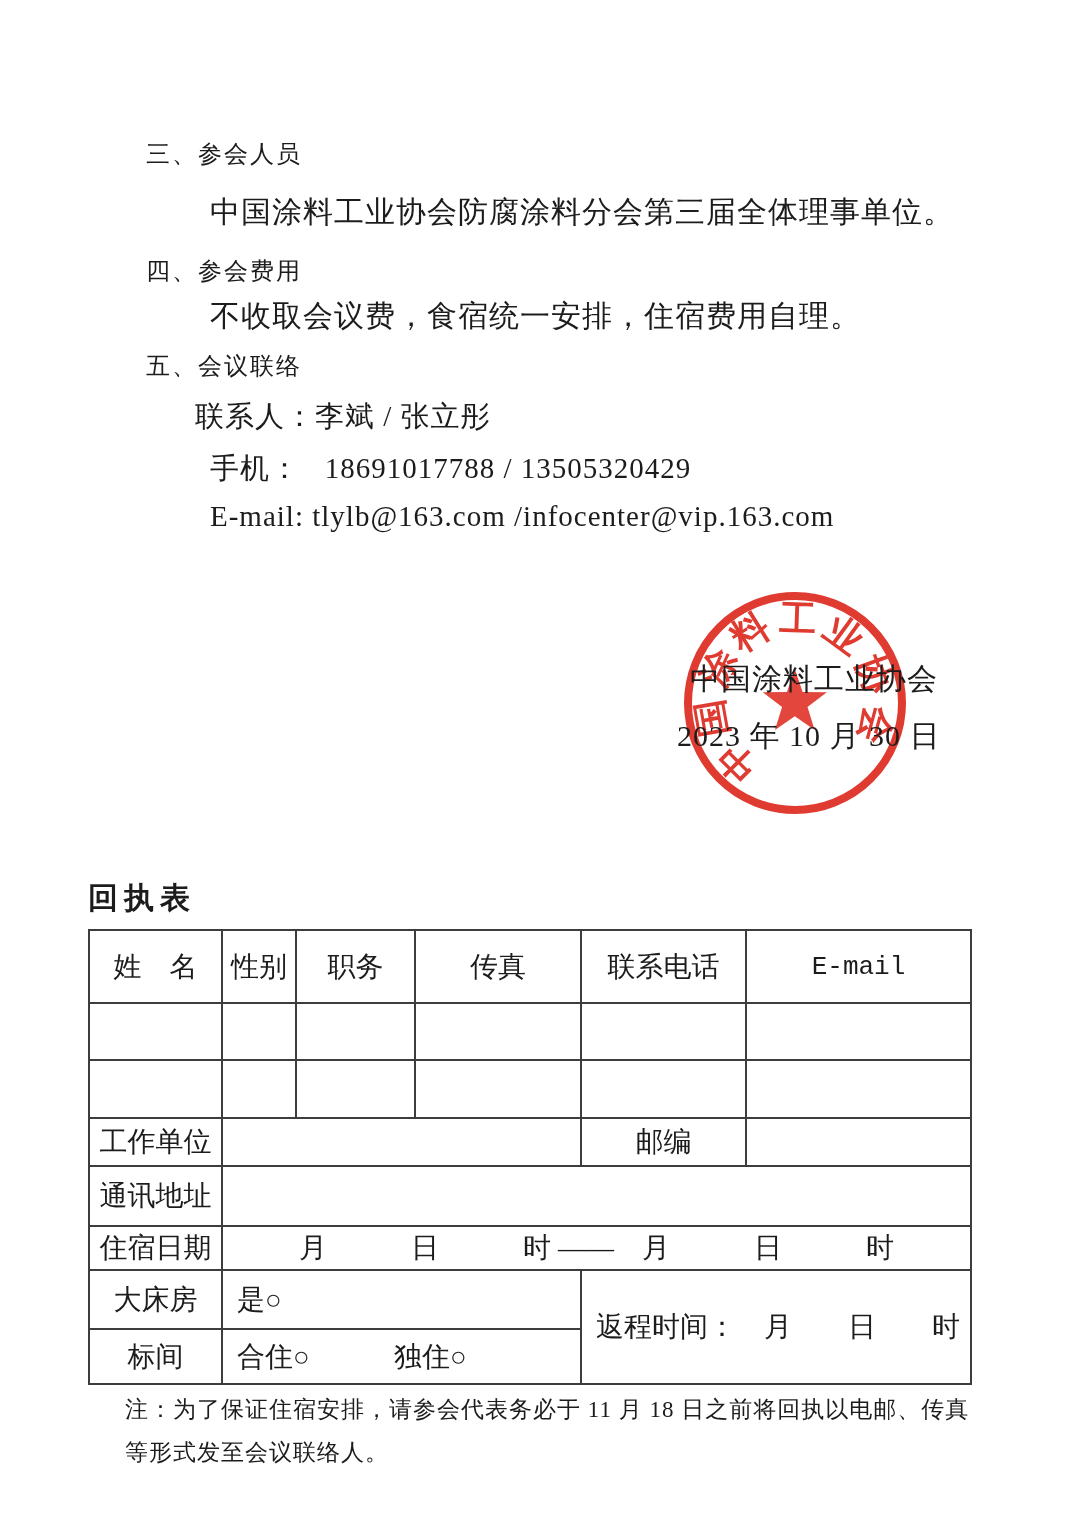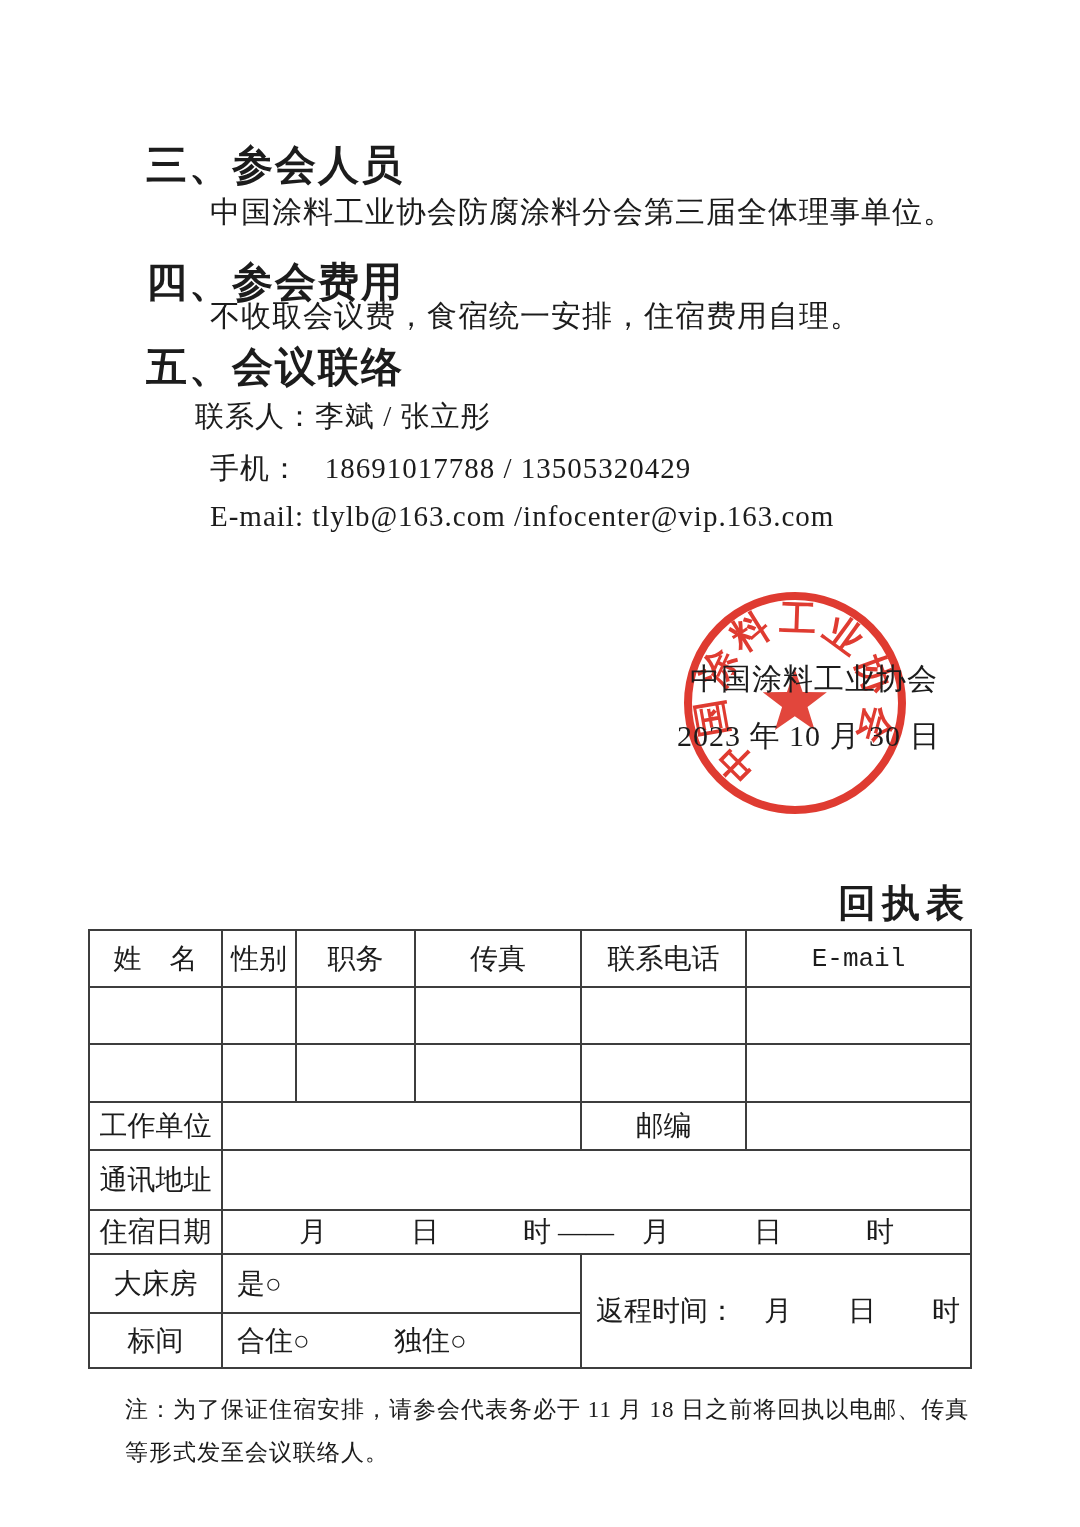--- a/index.html
+++ b/index.html
@@ -6,21 +6,21 @@
   html,body { background:#ffffff; }
   body {
     position: relative;
     width: 1080px;
     height: 1527px;
     font-family: "Liberation Serif", "DejaVu Serif", serif;
     color: #1c1c1c;
     overflow: hidden;
   }
   .abs { position: absolute; white-space: pre; }
-  .heading { font-size: 41px; font-weight: bold; letter-spacing: 2px; }
+  .heading { font-size: 24px; font-weight: normal; letter-spacing: 2px; }
   .body-text { font-size: 30px; letter-spacing: 1px; }
   .contact { font-size: 29px; letter-spacing: 1px; }
 
   
   .stamp-ring {
     position: absolute;
     left: 684px; top: 592px;
     width: 222px; height: 222px;
     border: 8px solid var(--stamp, #dd2b20);
     border-radius: 50%;
@@ -34,22 +34,22 @@
     color: var(--stamp, #dd2b20);
     line-height: 1;
     transform-origin: center;
   }
   .stamp-star { position: absolute; left: 0; top: 0; }
   .stamp-text-block { z-index: 2; font-size: 30px; letter-spacing: 1px; }
 
   
   .form-title {
     left: 88px; top: 878px; width: 882px;
-    text-align: right;
-    font-size: 38px; font-weight: bold; letter-spacing: 6px;
+    text-align: left;
+    font-size: 30px; font-weight: bold; letter-spacing: 6px;
   }
   table.reply {
     position: absolute;
     left: 88px; top: 929px;
     width: 882px;
     border-collapse: collapse;
     table-layout: fixed;
     font-size: 28px;
   }
   table.reply td {
@@ -65,21 +65,21 @@
 </style>
 </head>
 <body>
 
 <div class="abs heading" style="left:146px; top:138px;">三、参会人员</div>
 <div class="abs body-text" style="left:210px; top:192px;">中国涂料工业协会防腐涂料分会第三届全体理事单位。</div>
 
 <div class="abs heading" style="left:146px; top:246px;margin-top:9px;">四、参会费用</div>
 <div class="abs body-text" style="left:210px; top:296px;">不收取会议费，食宿统一安排，住宿费用自理。</div>
 
-<div class="abs heading" style="left:146px; top:340px;">五、会议联络</div>
+<div class="abs heading" style="left:146px; top:350px;">五、会议联络</div>
 <div class="abs contact" style="left:195px; top:397px;">联系人：李斌 / 张立彤</div>
 <div class="abs contact" style="left:210px; top:449px;">手机：   18691017788 / 13505320429</div>
 <div class="abs contact" style="left:210px; top:500px;">E-mail: tlylb@163.com /infocenter@vip.163.com</div>
 
 <div class="stamp-ring" id="seal">
   <svg class="stamp-star" width="206" height="206" viewBox="0 0 222 222">
     <polygon points="111,77 118.9,100.1 143.3,100.5 123.8,115.2 131,138.5 111,124.5 91,138.5 98.2,115.2 78.7,100.5 103.1,100.1" fill="#dd2b20" opacity="0.95" transform="translate(-8,-8) scale(1.07)"></polygon>
   </svg>
 <span class="seal-char" style="left: 43.603px; top: 162.397px; transform: translate(-50%, -50%) rotate(-135deg);">中</span>
     <span class="seal-char" style="left: 20.2761px; top: 117.586px; transform: translate(-50%, -50%) rotate(-100deg);">国</span>
@@ -99,21 +99,21 @@
 <table class="reply">
   <colgroup>
     <col style="width:133px">
       <col style="width:74px">
       <col style="width:119px">
     <col style="width:166px">
       <col style="width:165px">
       <col style="width:225px">
   </colgroup>
   <tbody>
-      <tr style="height:57px">
+      <tr style="height:73px">
     <td>姓　名</td>
     <td>性别</td>
     <td>职务</td>
     <td>传真</td>
     <td>联系电话</td>
     <td class="mono">E-mail</td>
   </tr>
   <tr style="height:57px">
     <td></td>
     <td></td>

